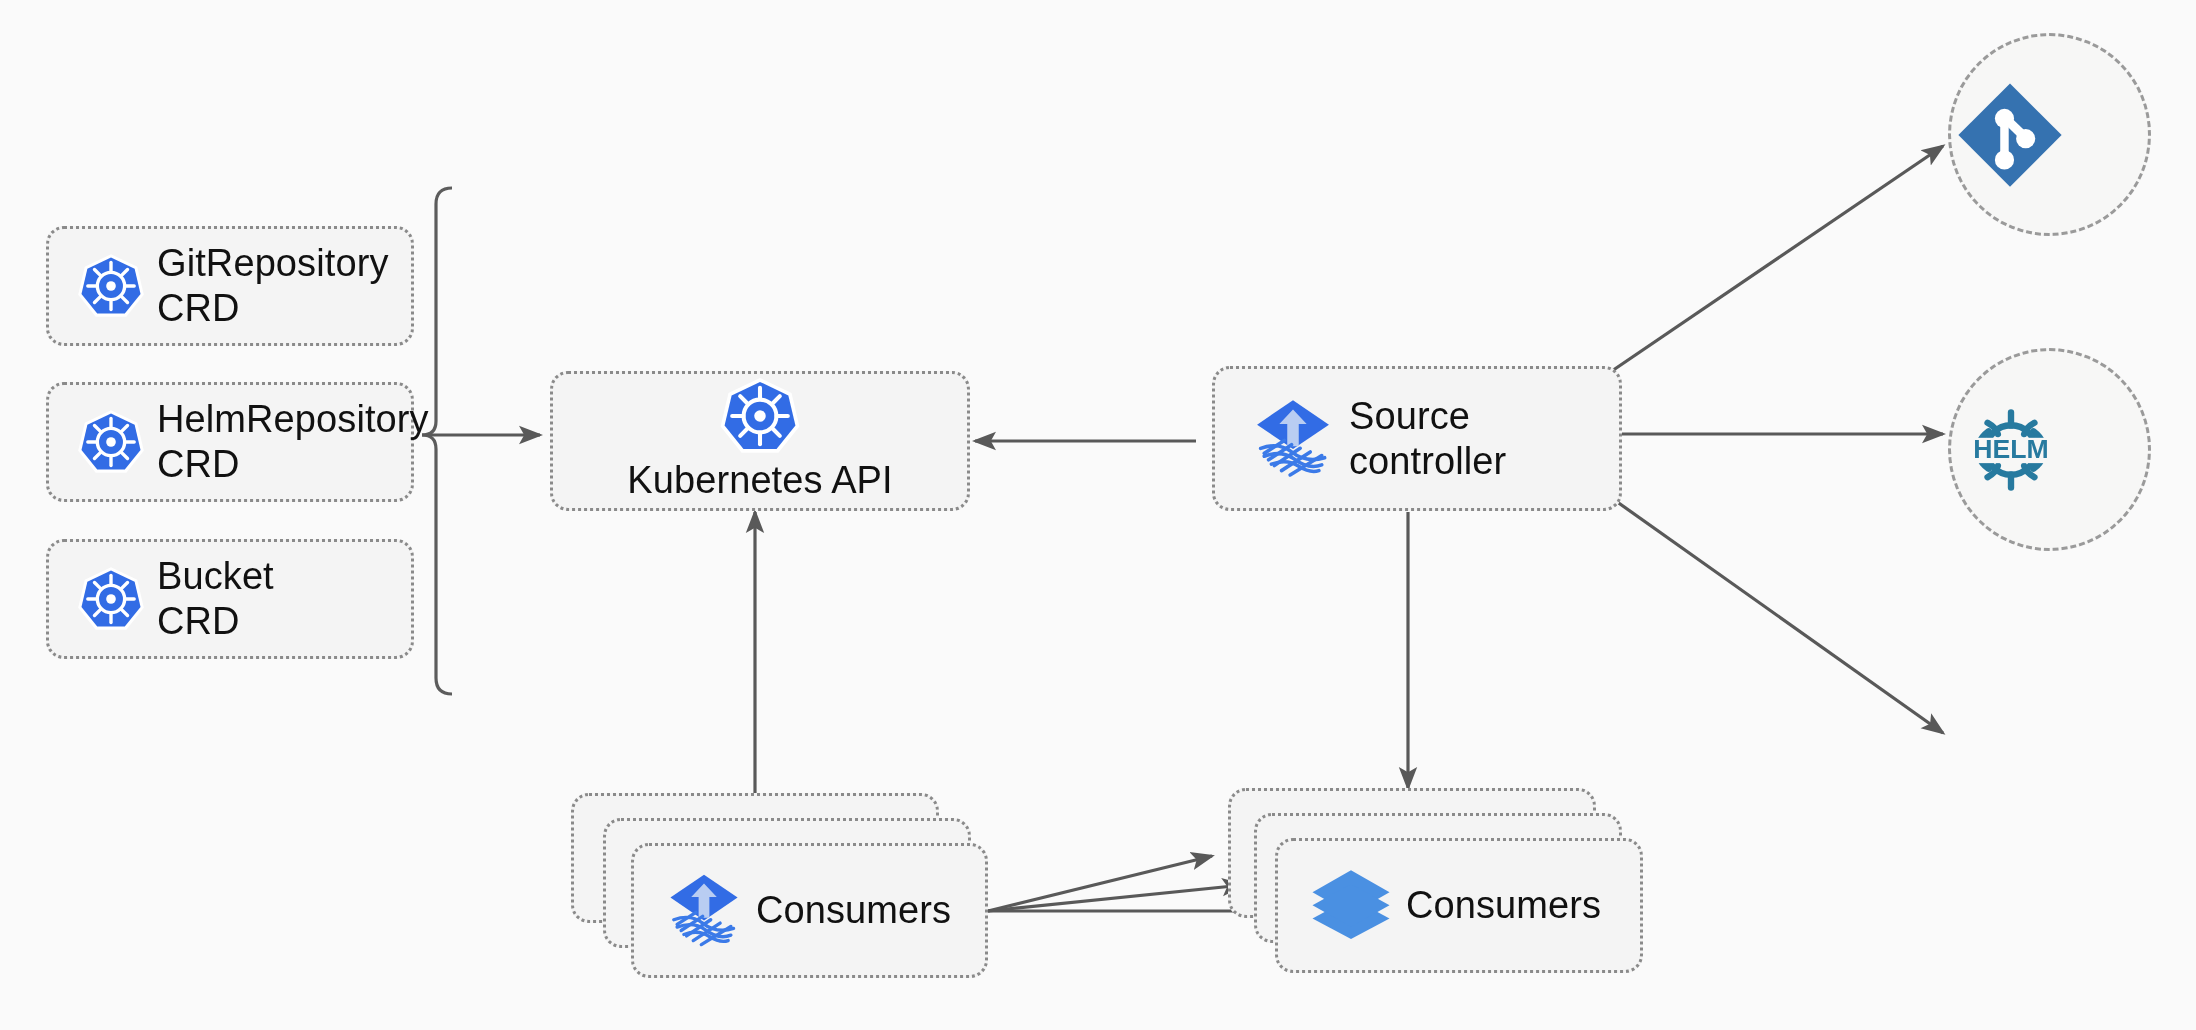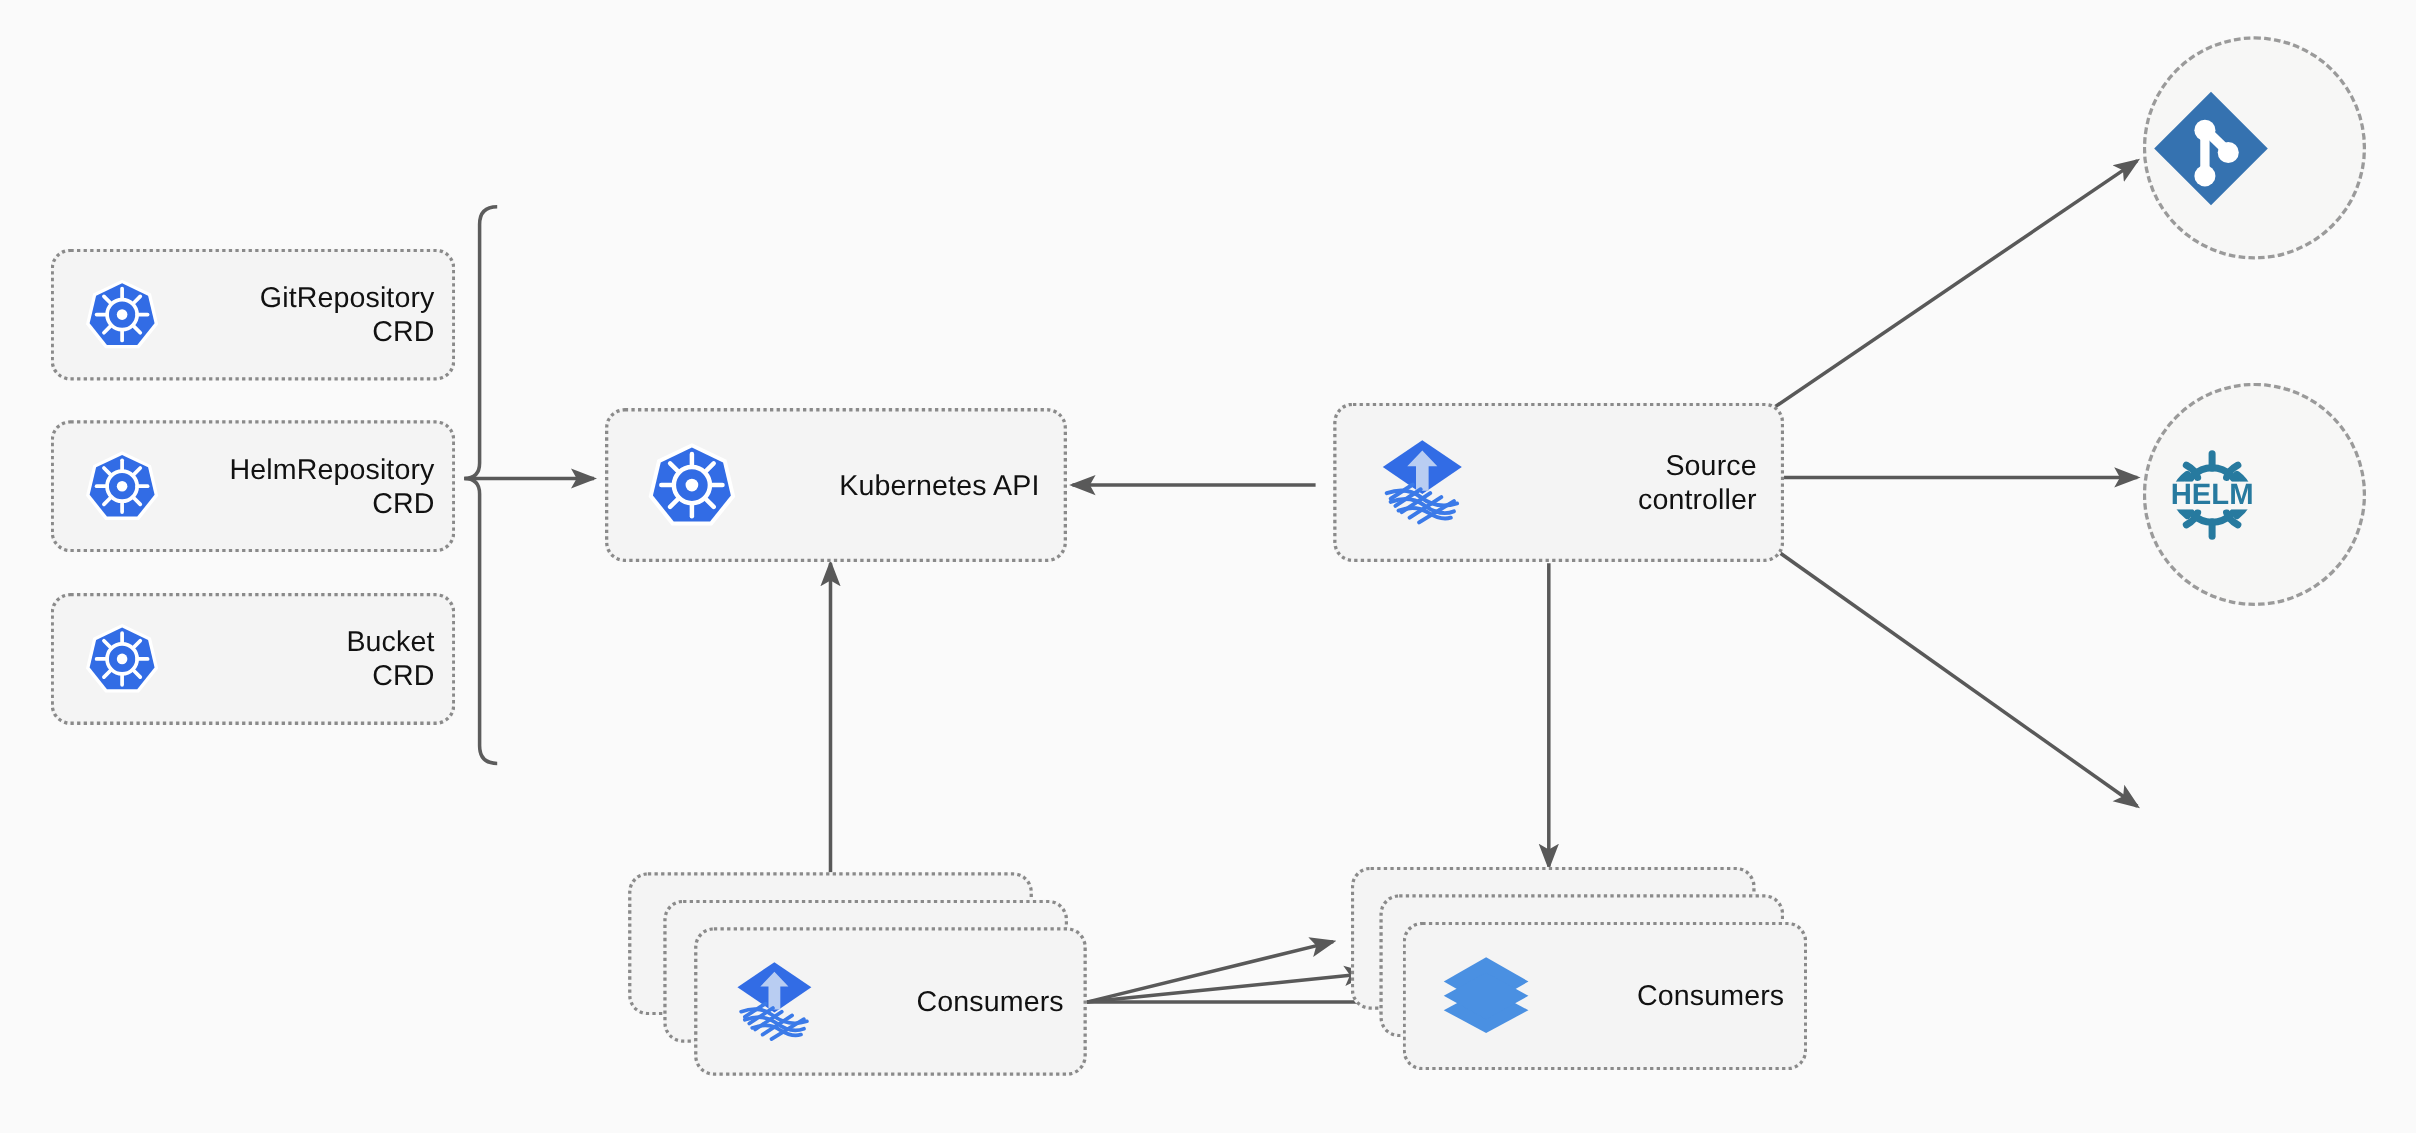--- a/index.html
+++ b/index.html
@@ -4,21 +4,21 @@
 <style>
   html,body{margin:0;padding:0;background:#fafafa;}
   body{width:2196px;height:1030px;position:relative;overflow:hidden;
        font-family:"Liberation Sans","DejaVu Sans",sans-serif;}
   #stage{position:absolute;inset:0;width:2196px;height:1030px;}
 
   
   .node{position:absolute;background:#f4f4f4;border:3px dotted #8a8a8a;
         border-radius:18px;box-sizing:border-box;
         display:flex;align-items:center;}
-  .node .label{color:#111;font-size:26px;line-height:1.18;text-align:right;flex:1;
+  .node .label{color:#111;font-size:38px;line-height:1.18;text-align:left;flex:1;
         white-space:pre-line;letter-spacing:.1px;}
   .node .ic{flex:0 0 auto;display:flex;align-items:center;justify-content:center;}
 
   
   .circ{position:absolute;border:3px dashed #9a9a9a;border-radius:50%;
         background:#f7f7f6;box-sizing:border-box;
         display:flex;align-items:center;justify-content:flex-start;}
 
   
   .stackcard{position:absolute;background:#f4f4f4;border:3px dotted #8a8a8a;
@@ -129,21 +129,21 @@
           <line x1="47.1" y1="16.9" x2="41" y2="23"></line>
           <line x1="23" y1="41" x2="16.9" y2="47.1"></line>
         </g>
         <circle cx="32" cy="32" r="4.4" fill="#ffffff"></circle>
       </svg>
     </span>
     <span class="label">Bucket
 CRD</span>
   </div>
 
-  <div class="node" style="left:550px;top:371px;width:420px;height:140px;padding:0 22px;">
+  <div class="node" style="left:550px;top:371px;width:420px;height:140px;padding:0 22px;flex-direction:column;">
     <span class="ic" style="width:108px;">
       <svg width="84" height="84" viewBox="0 0 64 64" aria-hidden="true">
         <path d="M32 3 L56 14.5 L62 40 L46 60 H18 L2 40 L8 14.5 Z" fill="#ffffff"></path>
         <path d="M32 6 L53.6 16.3 L59 39.2 L44.6 57.2 H19.4 L5 39.2 L10.4 16.3 Z" fill="#326ce5"></path>
         <g fill="none" stroke="#ffffff" stroke-width="3.1" stroke-linecap="round">
           <circle cx="32" cy="32" r="12.5"></circle>
           <line x1="32" y1="10.5" x2="32" y2="19"></line>
           <line x1="32" y1="45" x2="32" y2="53.5"></line>
           <line x1="10.8" y1="32" x2="19.4" y2="32"></line>
           <line x1="44.6" y1="32" x2="53.2" y2="32"></line>

